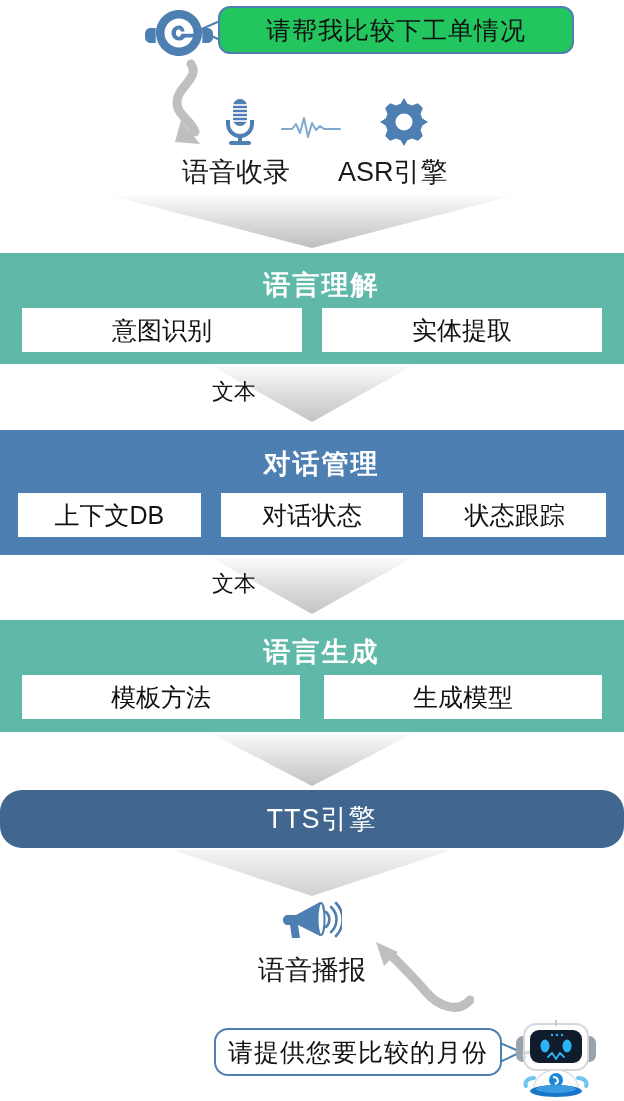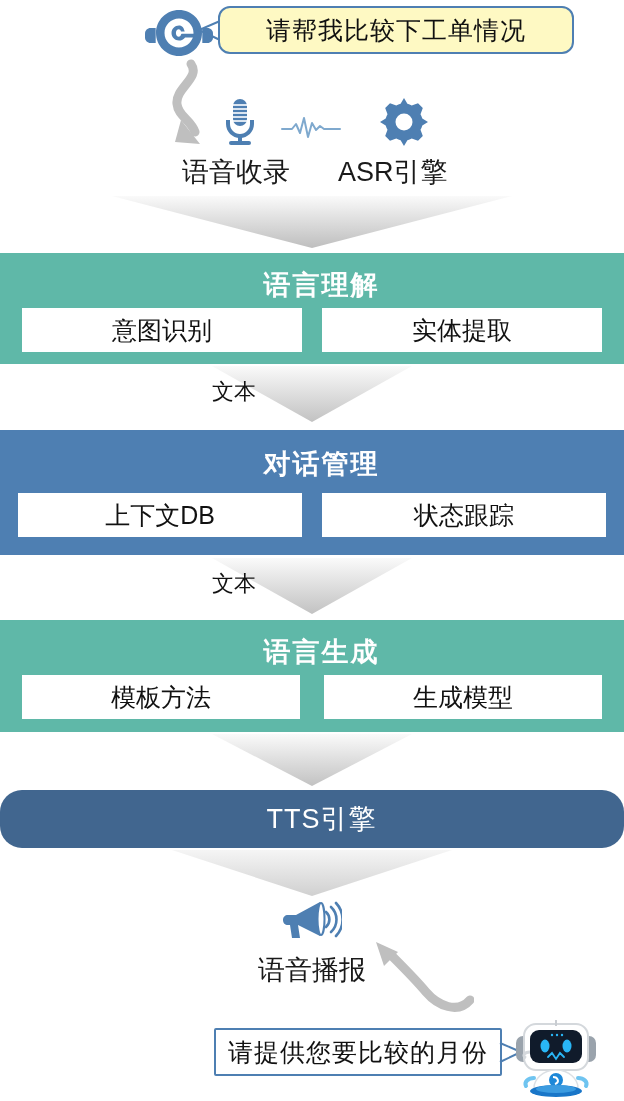--- a/index.html
+++ b/index.html
@@ -8,21 +8,21 @@
     background:#ffffff;
     font-family:"Liberation Sans","DejaVu Sans",sans-serif;
     position:relative;overflow:hidden;
   }
   .stage{position:absolute;left:0;top:0;width:624px;height:1101px;}
 
   
   .agent-icon{position:absolute;left:142px;top:6px;width:74px;height:54px;}
   .user-bubble{
     position:absolute;left:218px;top:6px;width:356px;height:48px;
-    border:2px solid #4E7FB2;border-radius:12px;background:#fef9c3;
+    border:2px solid #4E7FB2;border-radius:12px;background:#22c55e;
     display:flex;align-items:center;justify-content:center;
     box-sizing:border-box;
   }
   .user-bubble span{
     font-size:25px;color:#111;letter-spacing:1px;white-space:nowrap;
   }
   .bubble-tail-left{position:absolute;left:196px;top:18px;width:26px;height:26px;}
 
   
   .curve-arrow-top{position:absolute;left:155px;top:58px;width:92px;height:98px;}
@@ -80,21 +80,21 @@
 
   
   .speaker-icon{position:absolute;left:282px;top:898px;width:60px;height:44px;}
   .out-label{
     position:absolute;left:258px;top:952px;font-size:27px;color:#1a1a1a;white-space:nowrap;
   }
   .curve-arrow-bottom{position:absolute;left:362px;top:940px;width:112px;height:72px;}
 
   .bot-bubble{
     position:absolute;left:214px;top:1028px;width:288px;height:48px;
-    border:2px solid #4E7FB2;border-radius:2px;background:#fff;
+    border:2px solid #4E7FB2;border-radius:14px;background:#fff;
     display:flex;align-items:center;justify-content:center;box-sizing:border-box;
   }
   .bot-bubble span{font-size:25px;color:#111;letter-spacing:1px;white-space:nowrap;}
   .bubble-tail-right{position:absolute;left:498px;top:1040px;width:26px;height:26px;}
   .robot-icon{position:absolute;left:508px;top:1018px;width:98px;height:80px;}
 </style>
 </head>
 <body>
 
 <div class="stage">
@@ -175,20 +175,21 @@
       </linearGradient>
     </defs>
     <path d="M0 0 H200 L100 56 Z" fill="url(#g2)"></path>
   </svg>
   <div class="chev-label" style="left:212px;top:377px;width:200px;">文本</div>
 
   <div class="panel panel-dialog">
     <div class="panel-title">对话管理</div>
     <div class="row">
       <div class="cell">上下文DB</div>
+      <div class="cell">对话状态</div>
       <div class="cell">状态跟踪</div>
     </div>
   </div>
 
   <svg class="chev" style="left:212px;top:558px;width:200px;height:56px;" viewBox="0 0 200 56" preserveAspectRatio="none">
     <defs>
       <linearGradient id="g3" x1="0" y1="0" x2="0" y2="1">
         <stop offset="0%" stop-color="#FAFAFA"></stop>
         <stop offset="100%" stop-color="#C2C2C2"></stop>
       </linearGradient>

